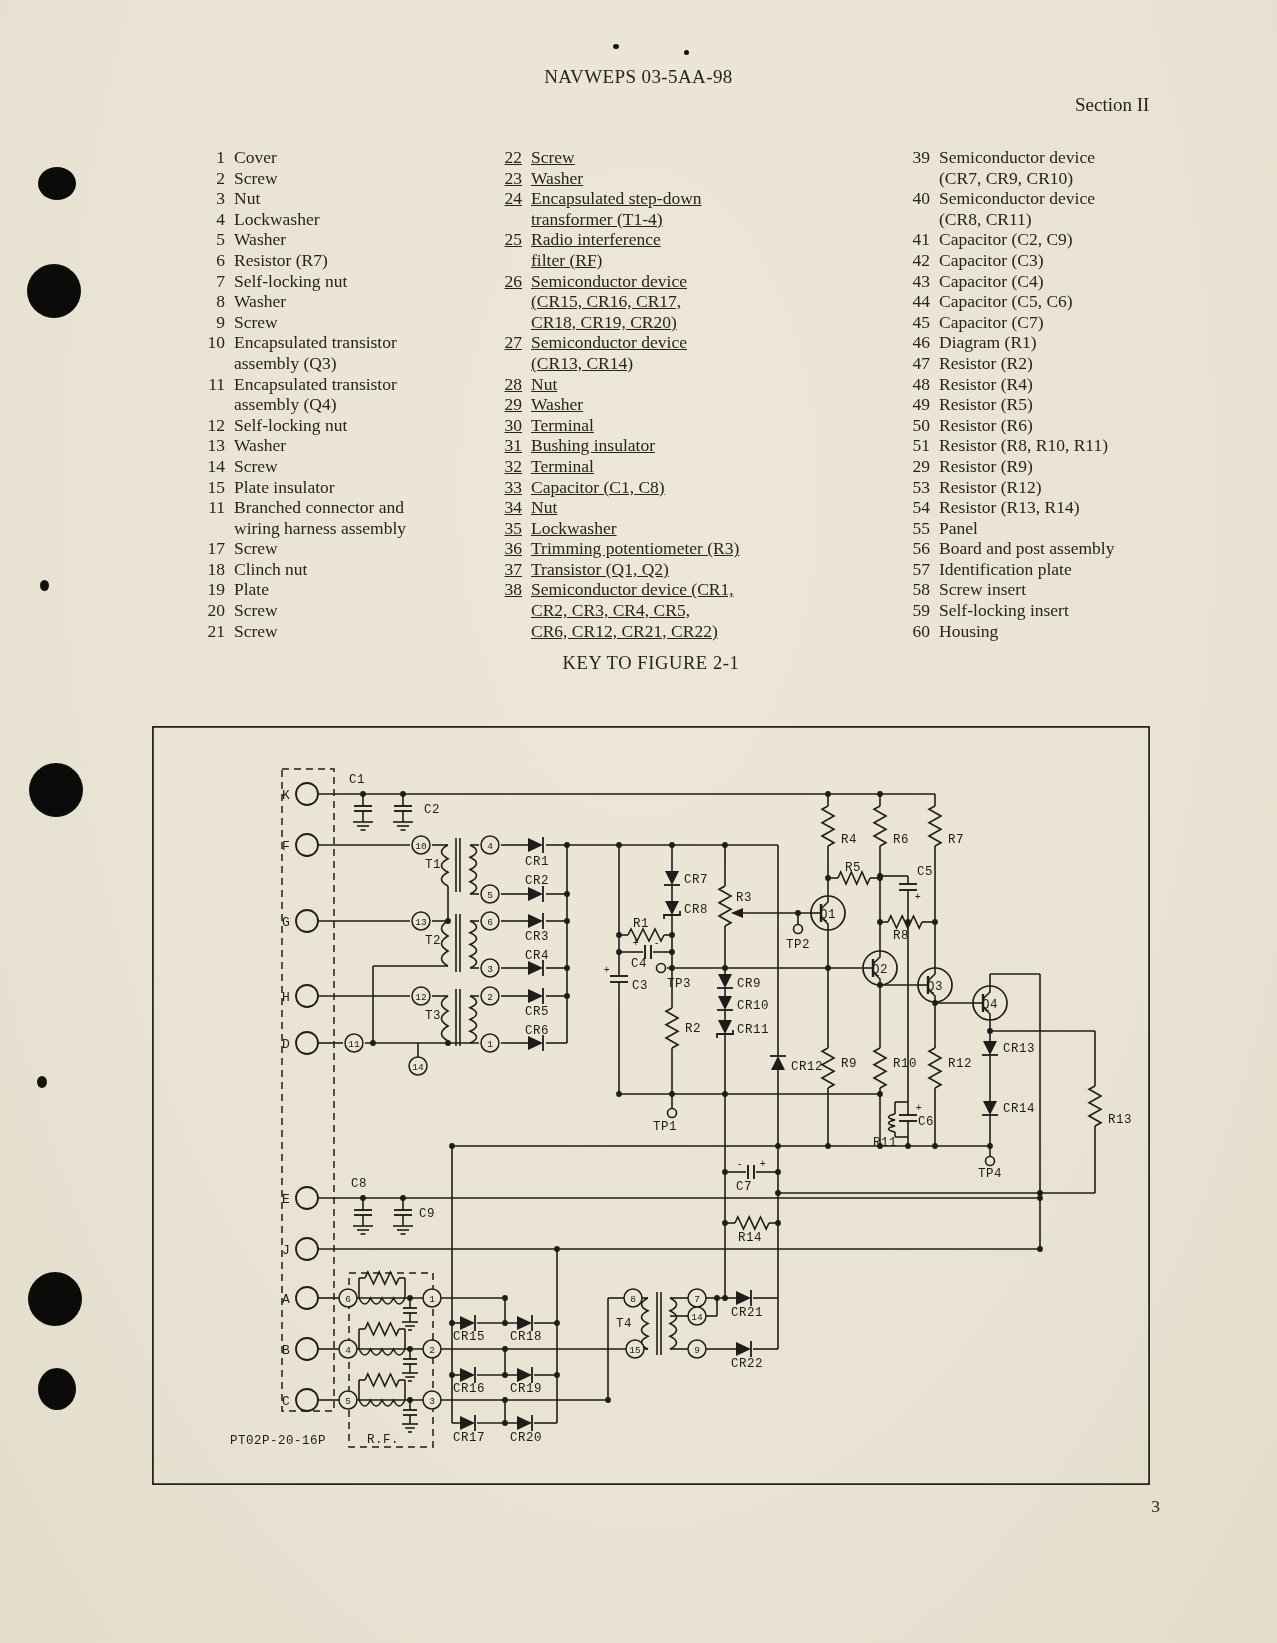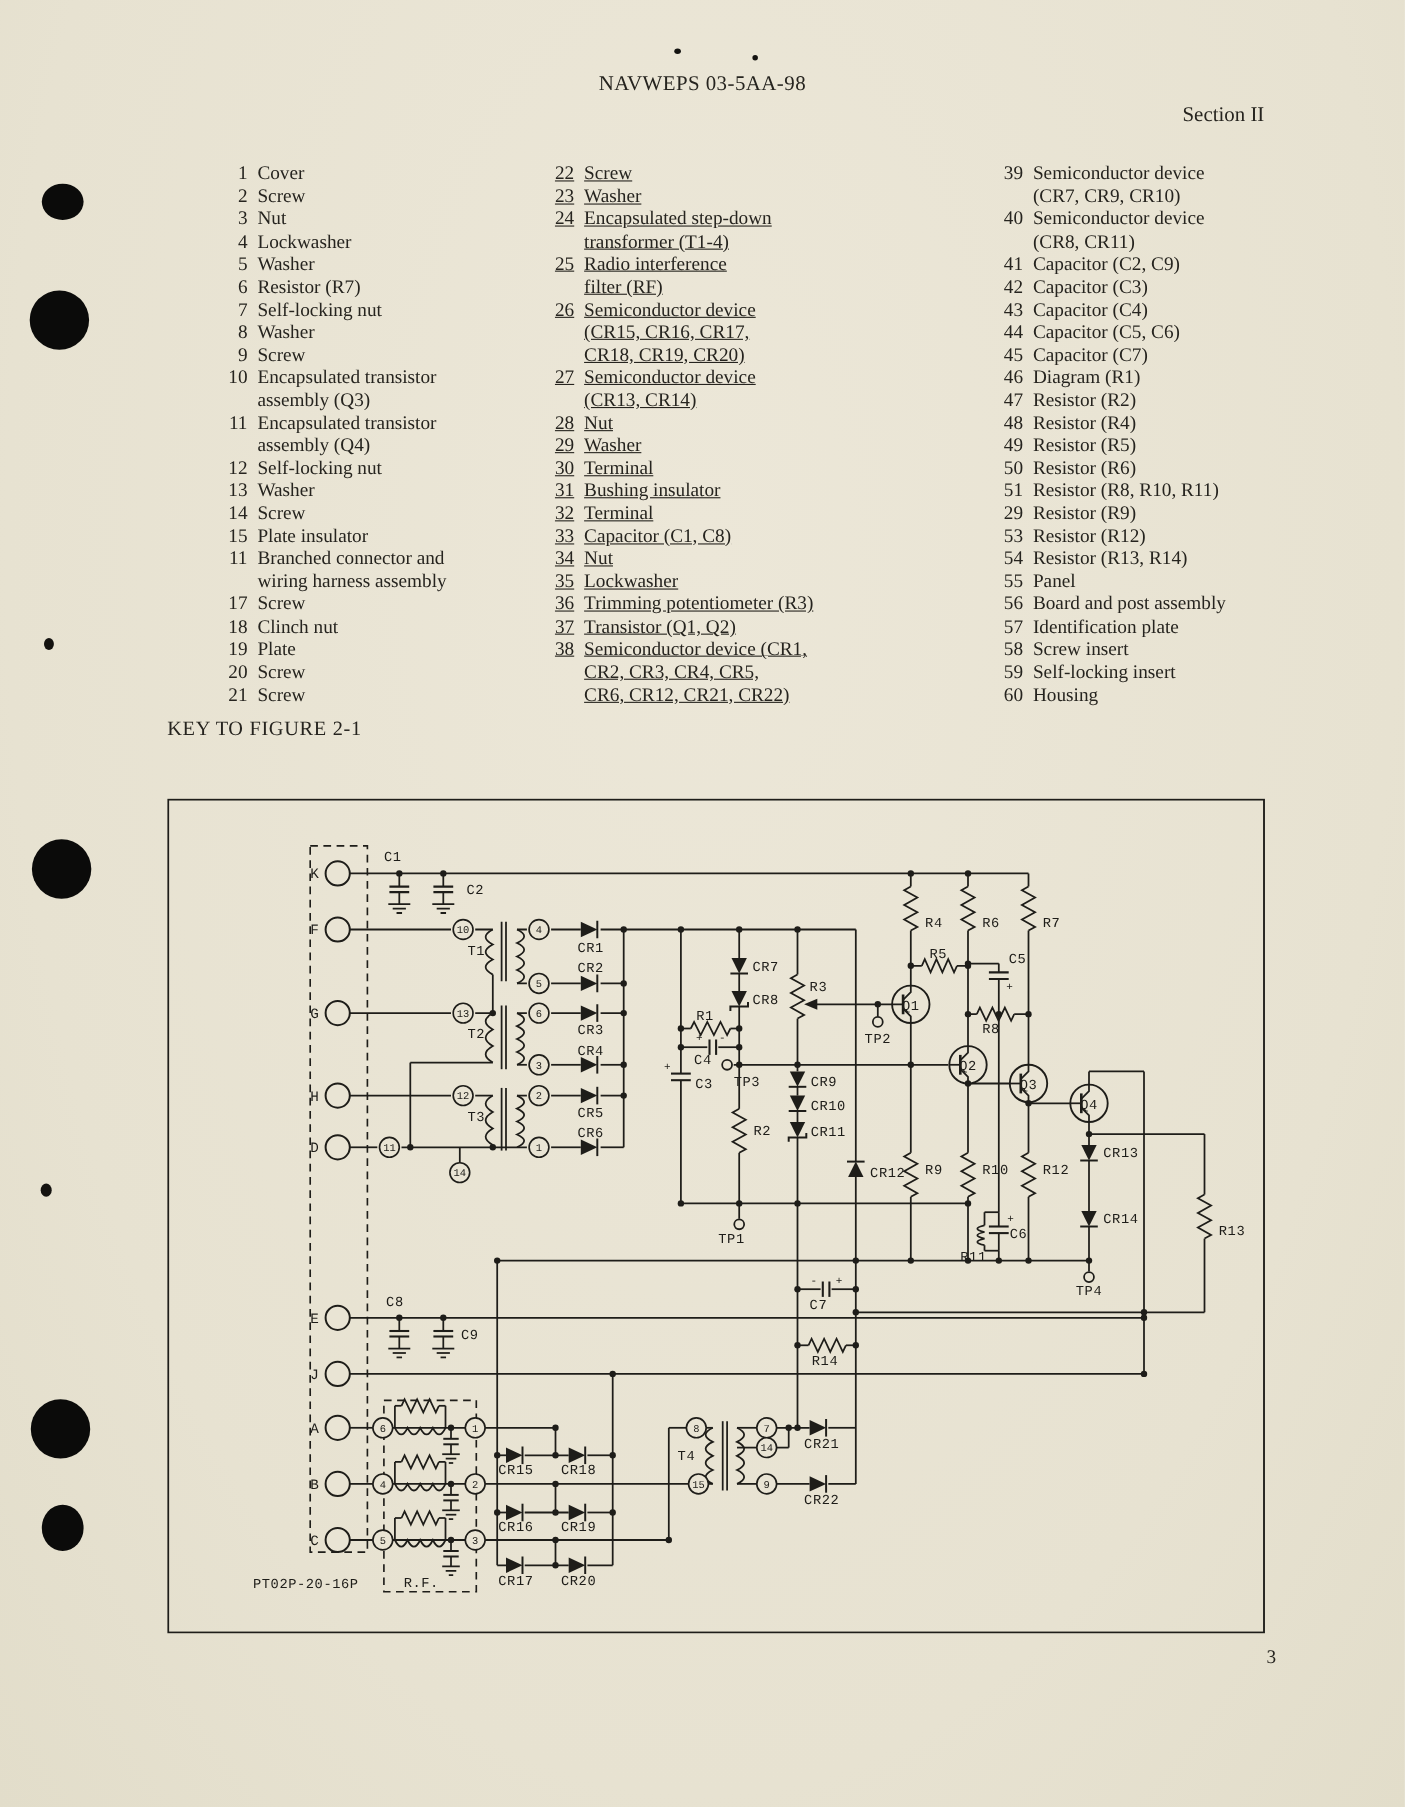--- a/index.html
+++ b/index.html
@@ -13,21 +13,21 @@
   .speck{position:absolute;background:#141310;border-radius:50%;}
   .hdr-doc{position:absolute;top:66px;left:0;width:1277px;text-align:center;
            font-size:19px;letter-spacing:.4px;}
   .hdr-sec{position:absolute;top:66px;left:1075px;width:120px;font-size:19px;margin-top:28px;}
   .plist{position:absolute;top:147px;font-size:17.5px;line-height:20.6px;}
   .plist .row{display:flex;}
   .plist .num{width:28px;text-align:right;flex:none;margin-right:9px;}
   #col1{left:197px;width:305px;}
   #col2{left:494px;width:345px;text-decoration:underline;}
   #col3{left:902px;width:260px;}
-  .key-title{position:absolute;top:653px;left:152px;width:998px;
+  .key-title{position:absolute;top:653px;left:152px;width:998px;text-align:center;
              font-size:18.5px;letter-spacing:.6px;}
   .caption{position:absolute;top:1494px;left:152px;width:998px;text-align:center;
            font-size:18px;white-space:pre;}
   .page-num{position:absolute;top:1496px;left:1120px;width:40px;text-align:right;font-size:17.5px;}
   #schematic{position:absolute;left:152px;top:726px;}
 </style>
 </head>
 <body>
 
 <div class="page">

